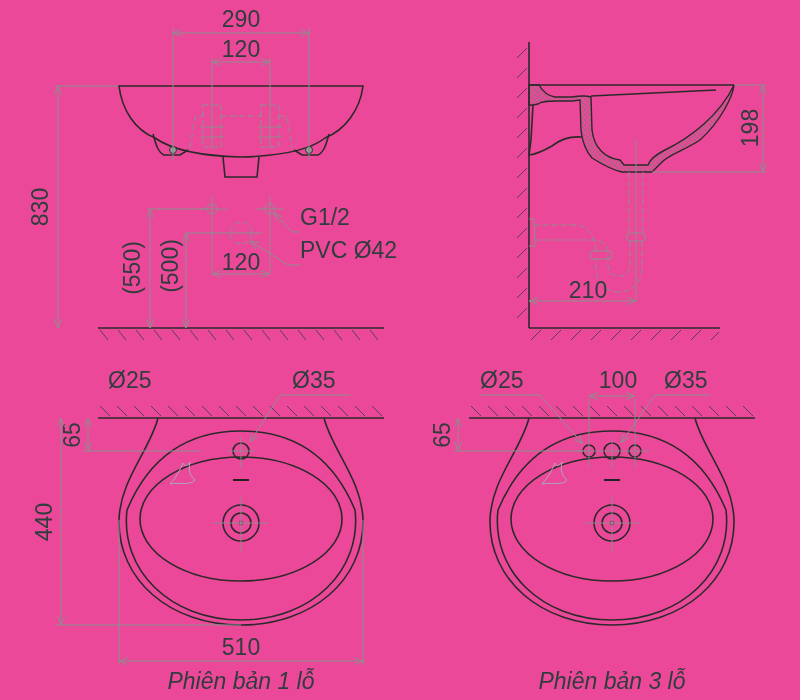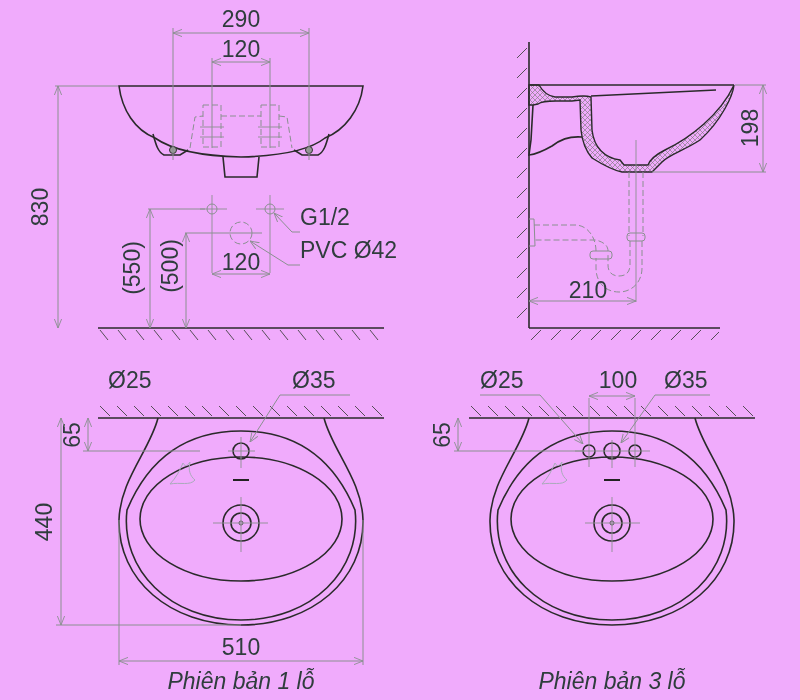--- a/index.html
+++ b/index.html
@@ -1,16 +1,16 @@
 <!DOCTYPE html>
 <html><head>
 <meta charset="utf-8">
 <style>
   html,body{margin:0;padding:0;background:#ffffff;}
-  #canvas{position:relative;width:800px;height:700px;overflow:hidden;background:#f0abfc;}
+  #canvas{position:relative;width:800px;height:700px;overflow:hidden;background:#ec4899;}
   svg{position:absolute;left:0;top:0;}
   .dimtext{font-family:"Liberation Sans",sans-serif;font-size:23px;fill:#2f3d3d;}
   .caption{font-family:"Liberation Sans",sans-serif;font-size:23px;font-style:italic;fill:#2f3d3d;}
   .obj{fill:none;stroke:#2a2a2a;stroke-width:1.6;}
   .dim{fill:none;stroke:#8a9090;stroke-width:1;}
   .dash{fill:none;stroke:#8a9090;stroke-width:1;stroke-dasharray:6 3;}
   .center{fill:none;stroke:#8a9090;stroke-width:0.9;}
   .hatch{stroke:#444;stroke-width:0.9;}
   .ground{stroke:#2a2a2a;stroke-width:1.6;}
 </style>

